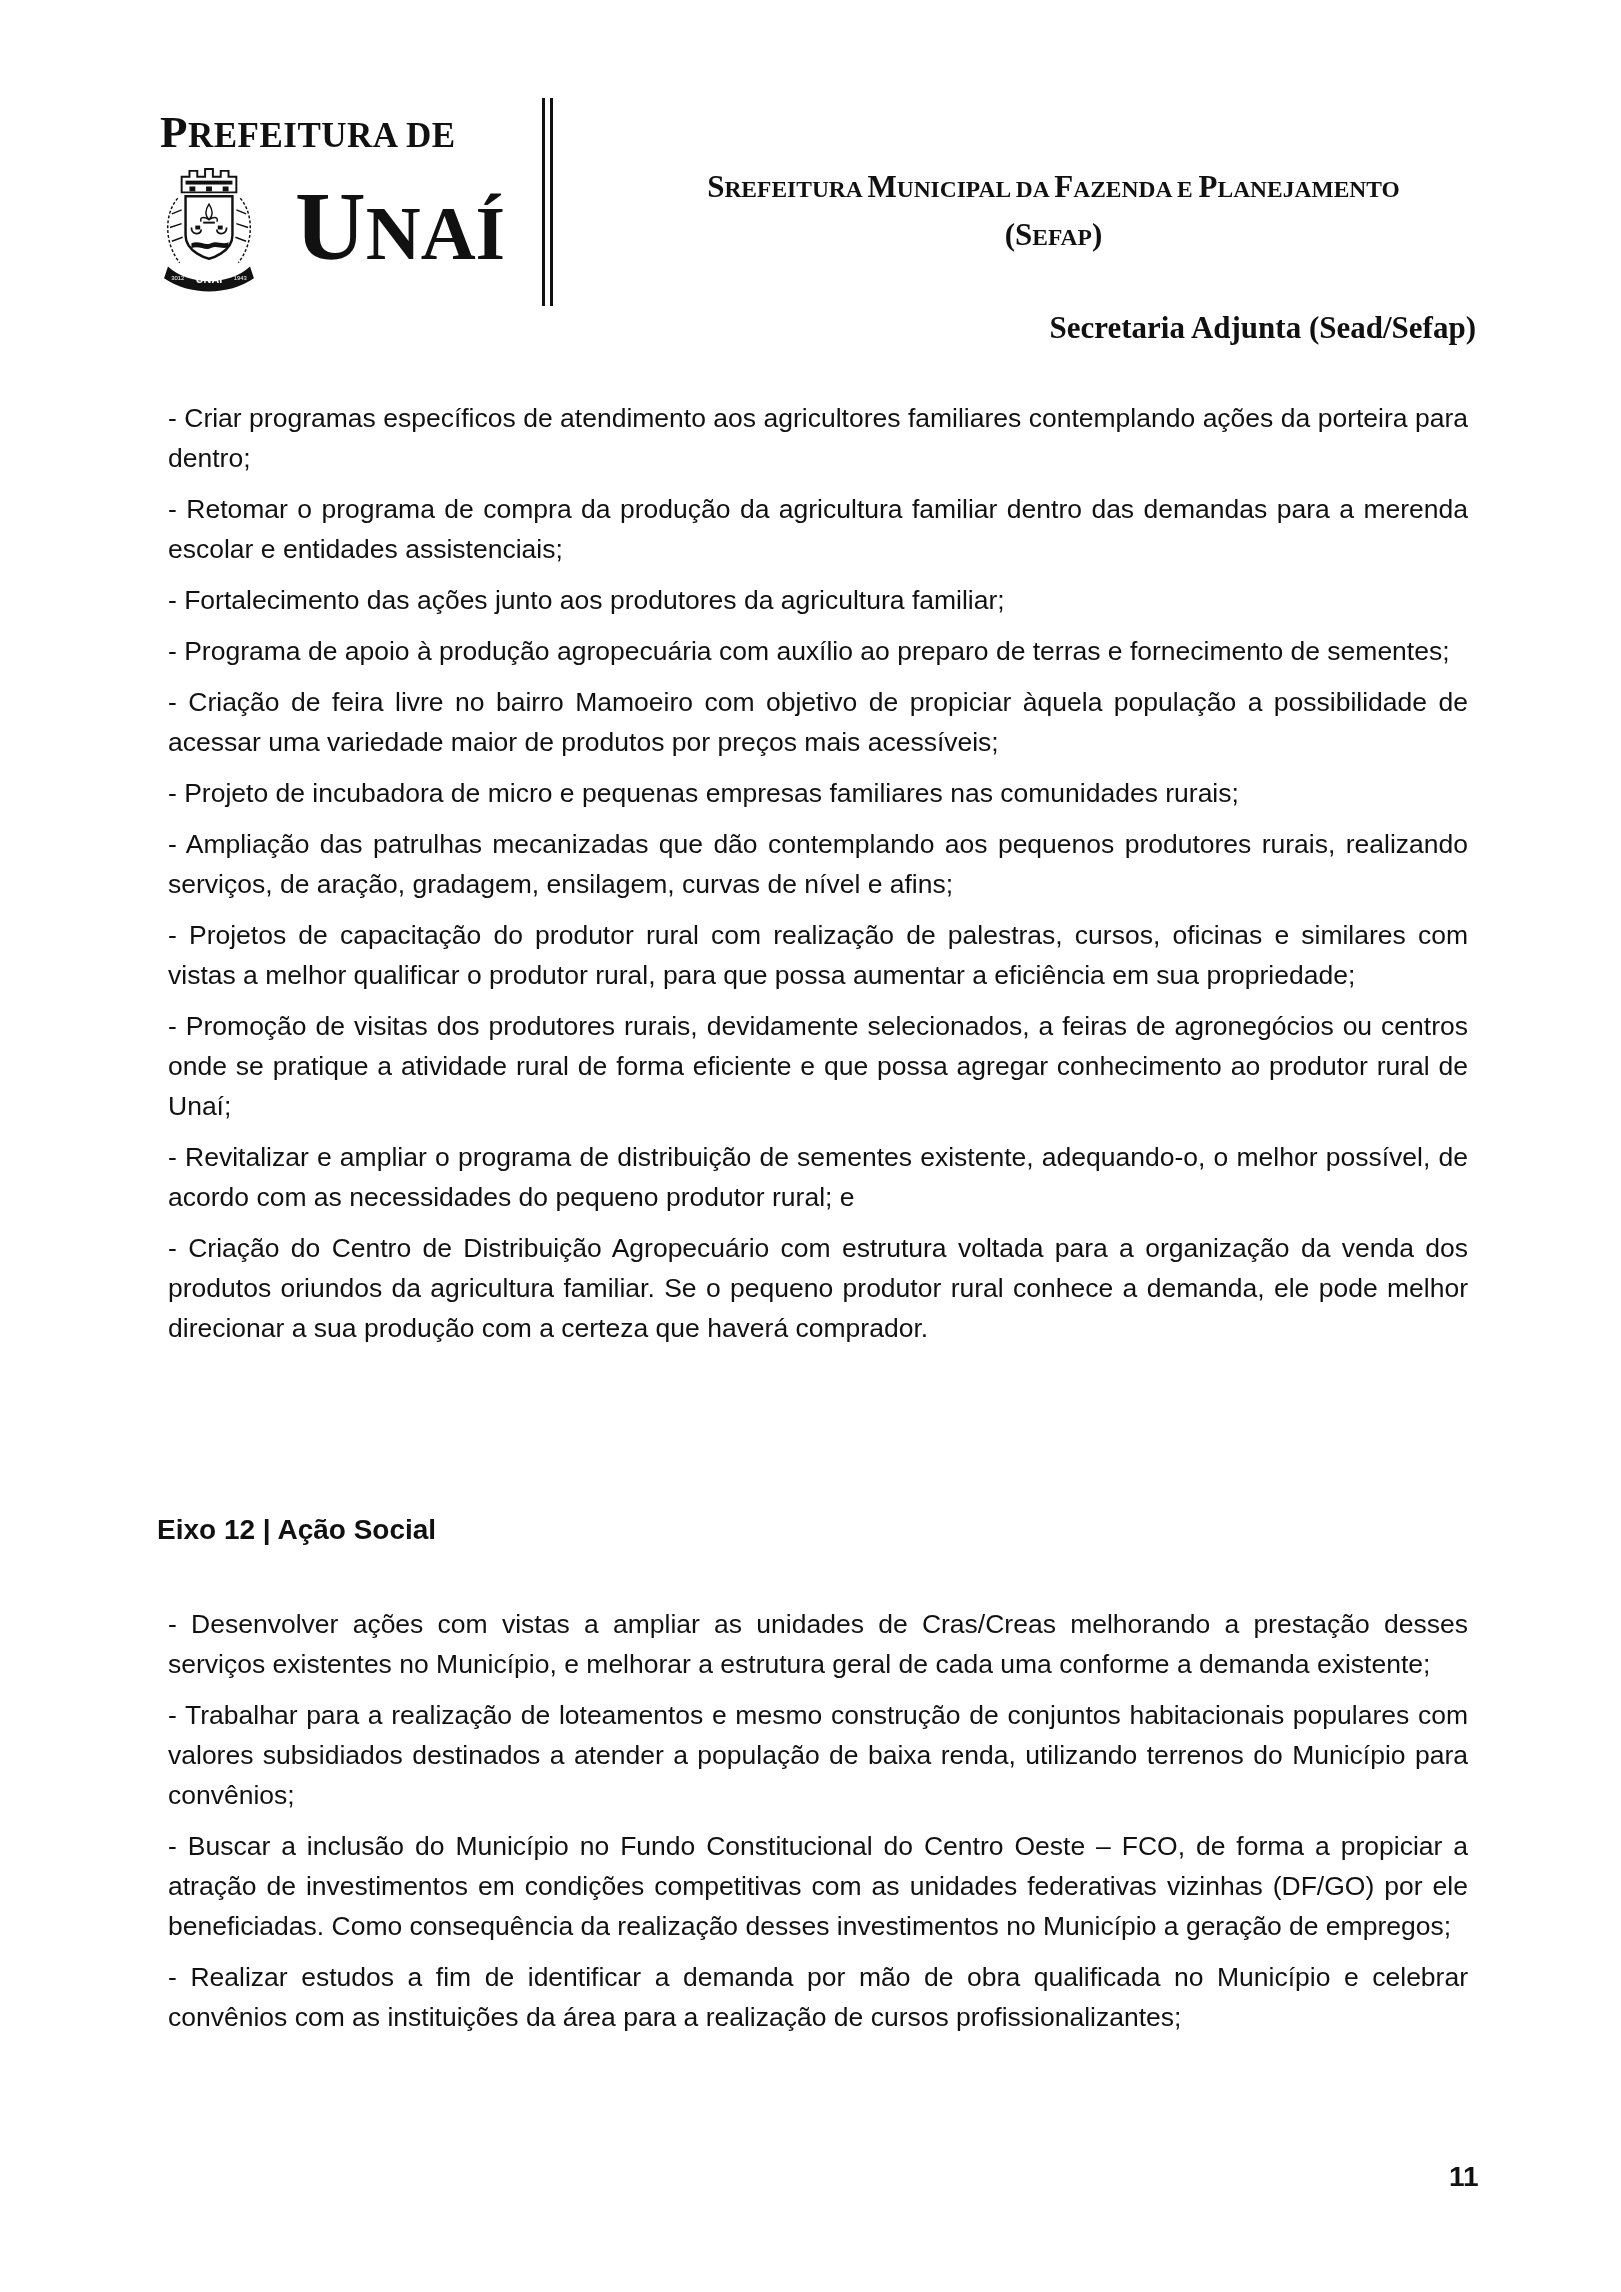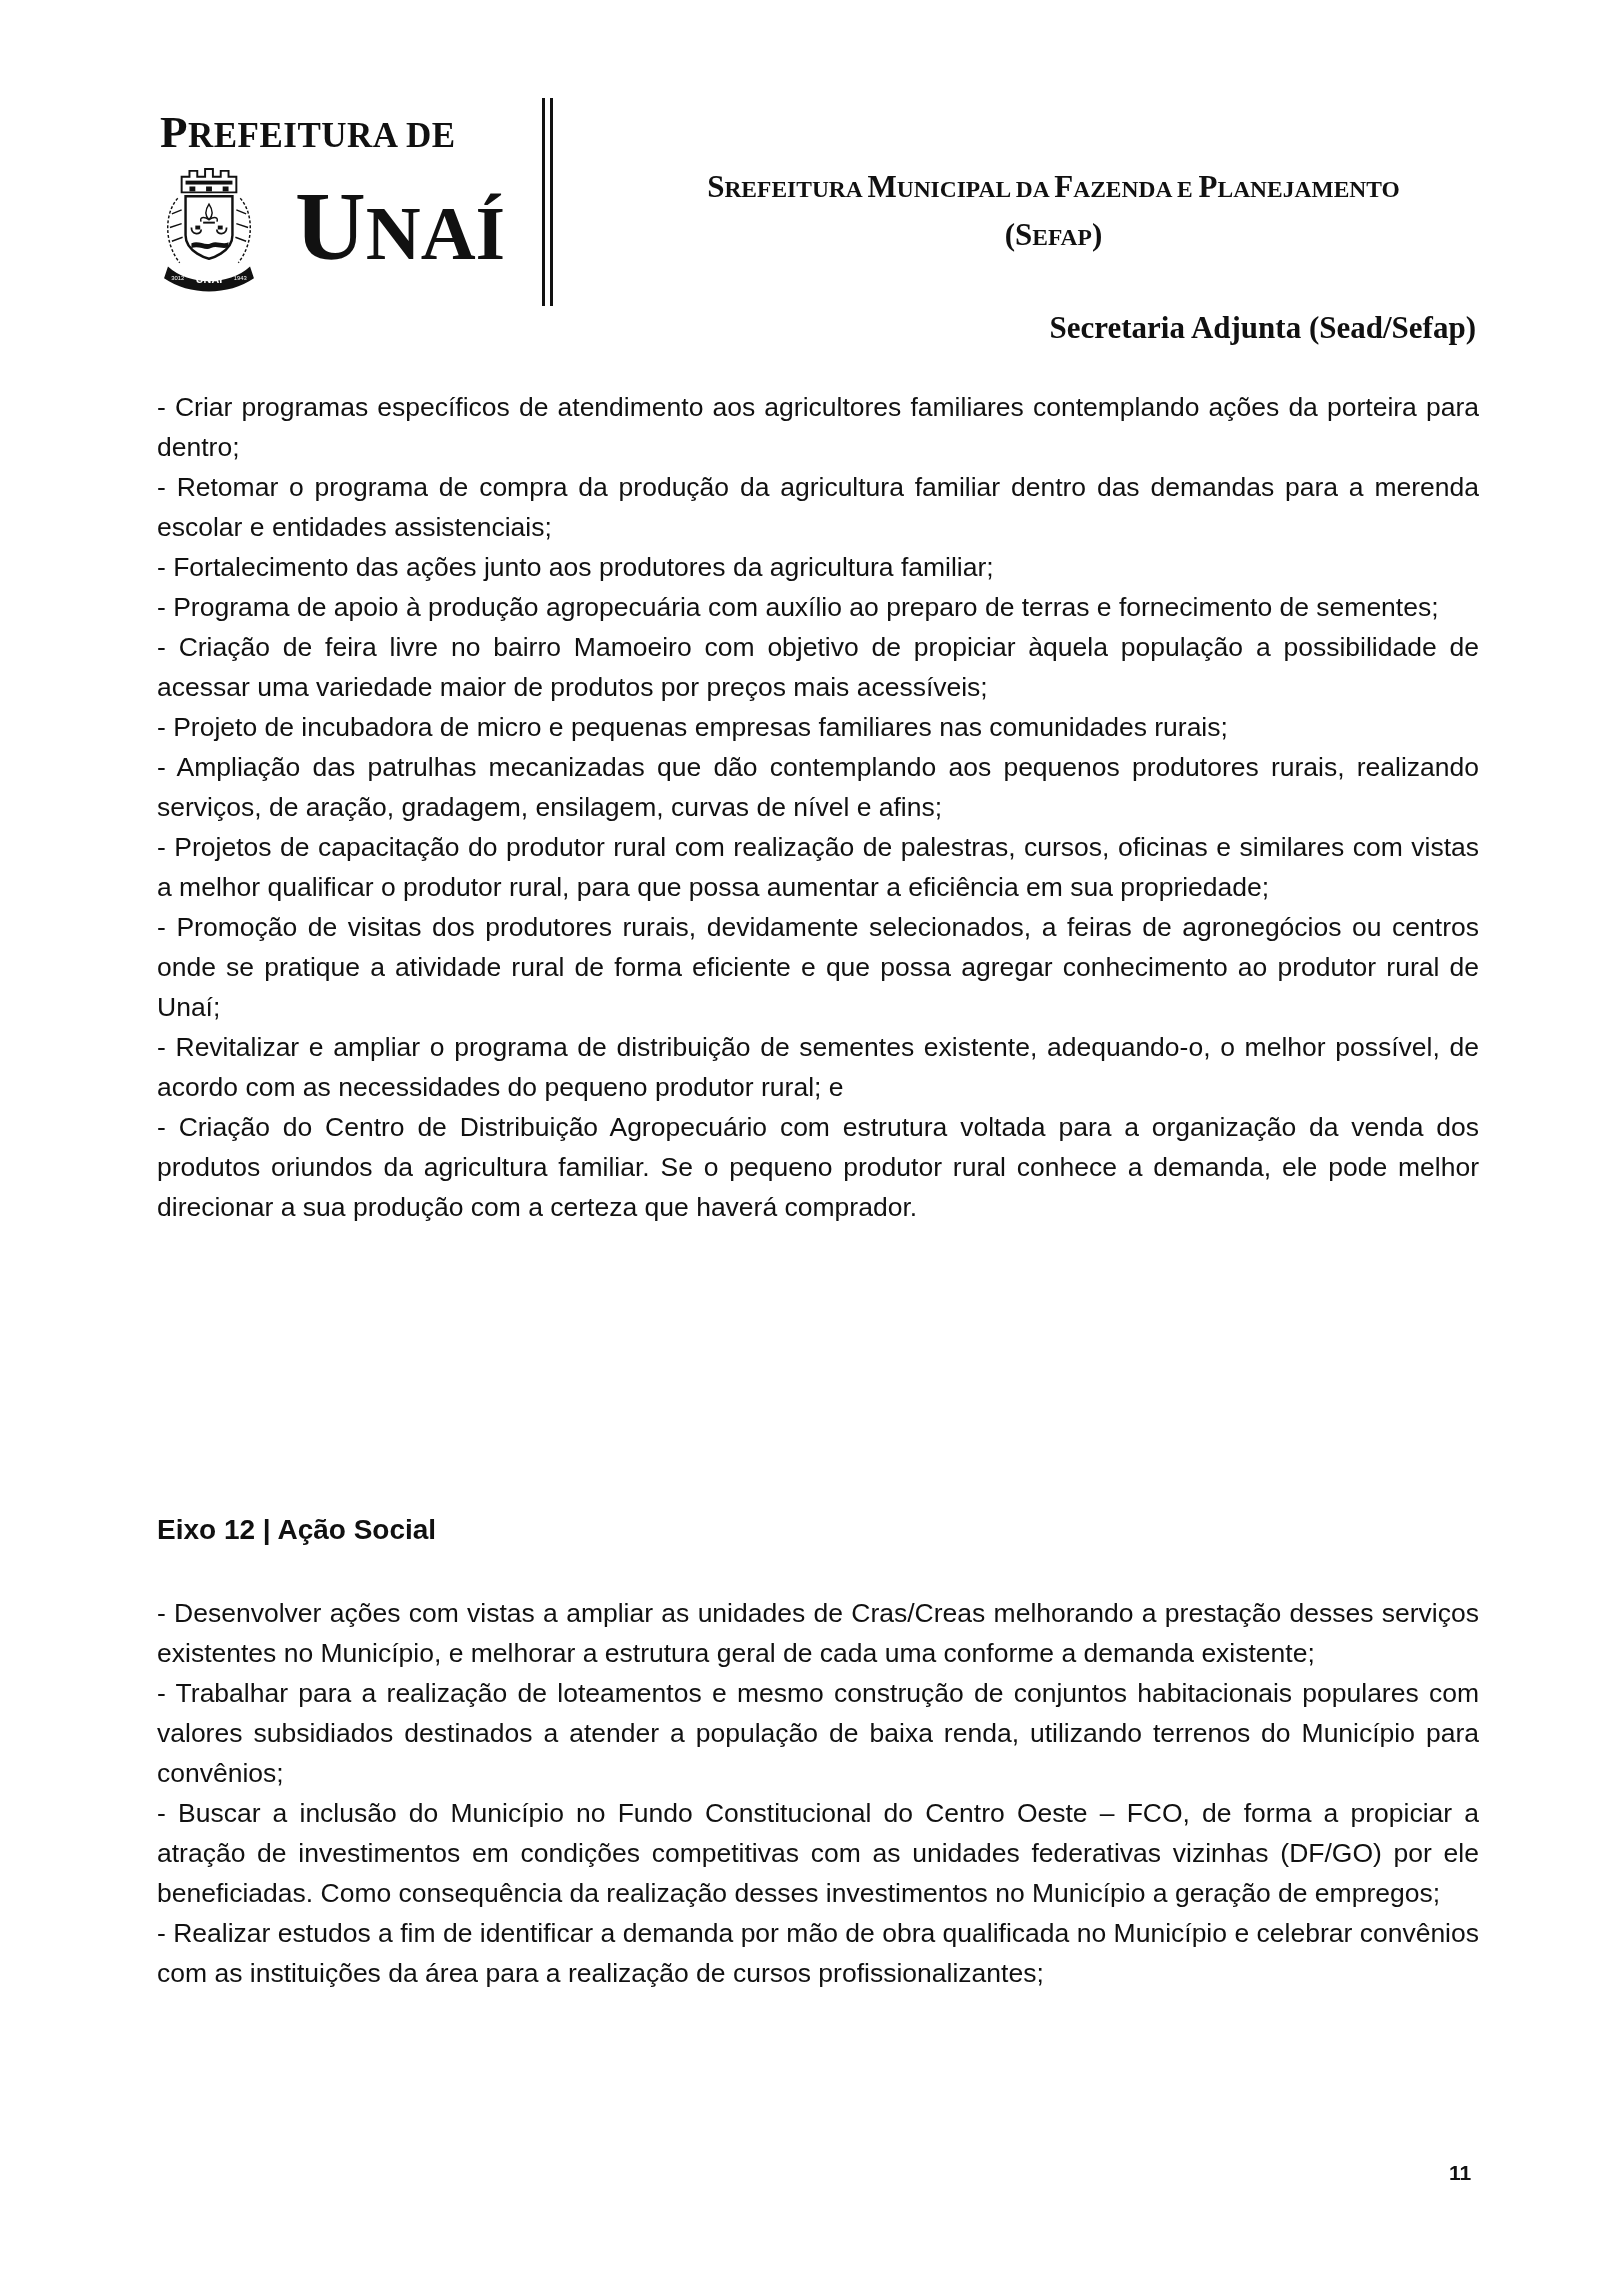--- a/index.html
+++ b/index.html
@@ -12,25 +12,25 @@
   .crest { position:absolute; left:0; top:0; width:98px; height:127px; }
   .unai { position:absolute; left:135px; top:11.8px; font-family:"Liberation Serif", serif; font-weight:bold; color:#111; white-space:nowrap; line-height:1; }
   .unai .big { font-size:98px; }
   .unai .sm { font-size:76px;text-align:center; }
   .dbar { position:absolute; top:98px; height:208px; width:2.9px; background:#111; }
   .sec-title { position:absolute; left:588px; top:165px; width:931px; text-align:center; font-family:"Liberation Serif", serif; font-weight:bold; color:#111; line-height:43px; }
   .sec-title .big { font-size:31px; }
   .sec-title .sm { font-size:23.5px; }
   .sec-adj { position:absolute; right:145px; top:310px; font-family:"Liberation Serif", serif; font-weight:bold; font-size:31px; color:#111; white-space:nowrap; }
   .body { position:absolute; left:157px; width:1322px; font-family:"Liberation Sans", sans-serif; font-size:26.5px; line-height:40px; color:#111; }
-  .body p { margin:0; text-align:justify; }
+  .body p { margin:11px; text-align:justify; }
   .block1 { top:387px; }
   .heading { position:absolute; left:157px; top:1514px; font-family:"Liberation Sans", sans-serif; font-weight:bold; font-size:28px; color:#111; }
   .block2 { top:1593px; }
-  .pnum { position:absolute; left:1449px; top:2161px; font-family:"Liberation Sans", sans-serif; font-weight:bold; font-size:21px; color:#111; }
+  .pnum { position:absolute; left:1449px; top:2161px; font-family:"Liberation Sans", sans-serif; font-weight:bold; font-size:28px; color:#111; }
 </style>
 </head>
 <body>
 
 <div class="hdr-left">
   <div class="pref-de"><span class="big">P</span><span class="sm">REFEITURA DE</span></div>
 </div>
 
 <div class="unai-row">
   <svg class="crest" viewBox="0 0 100 130">

